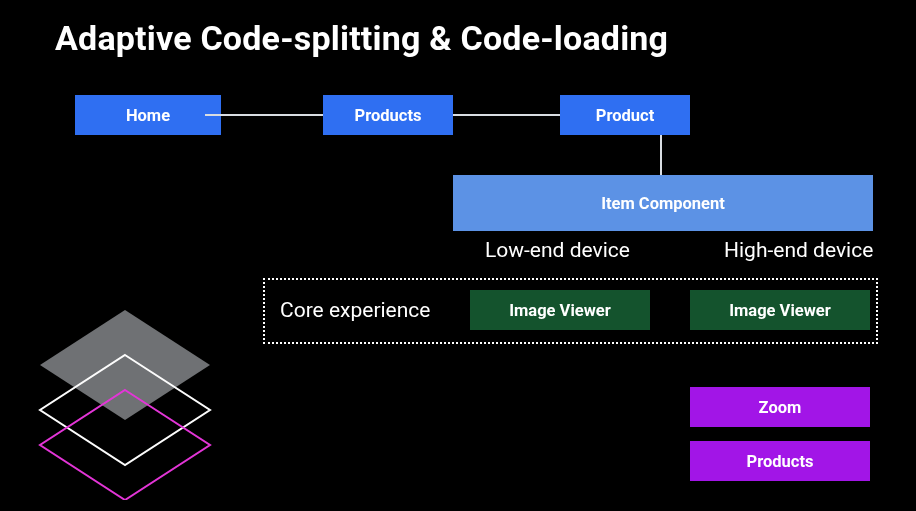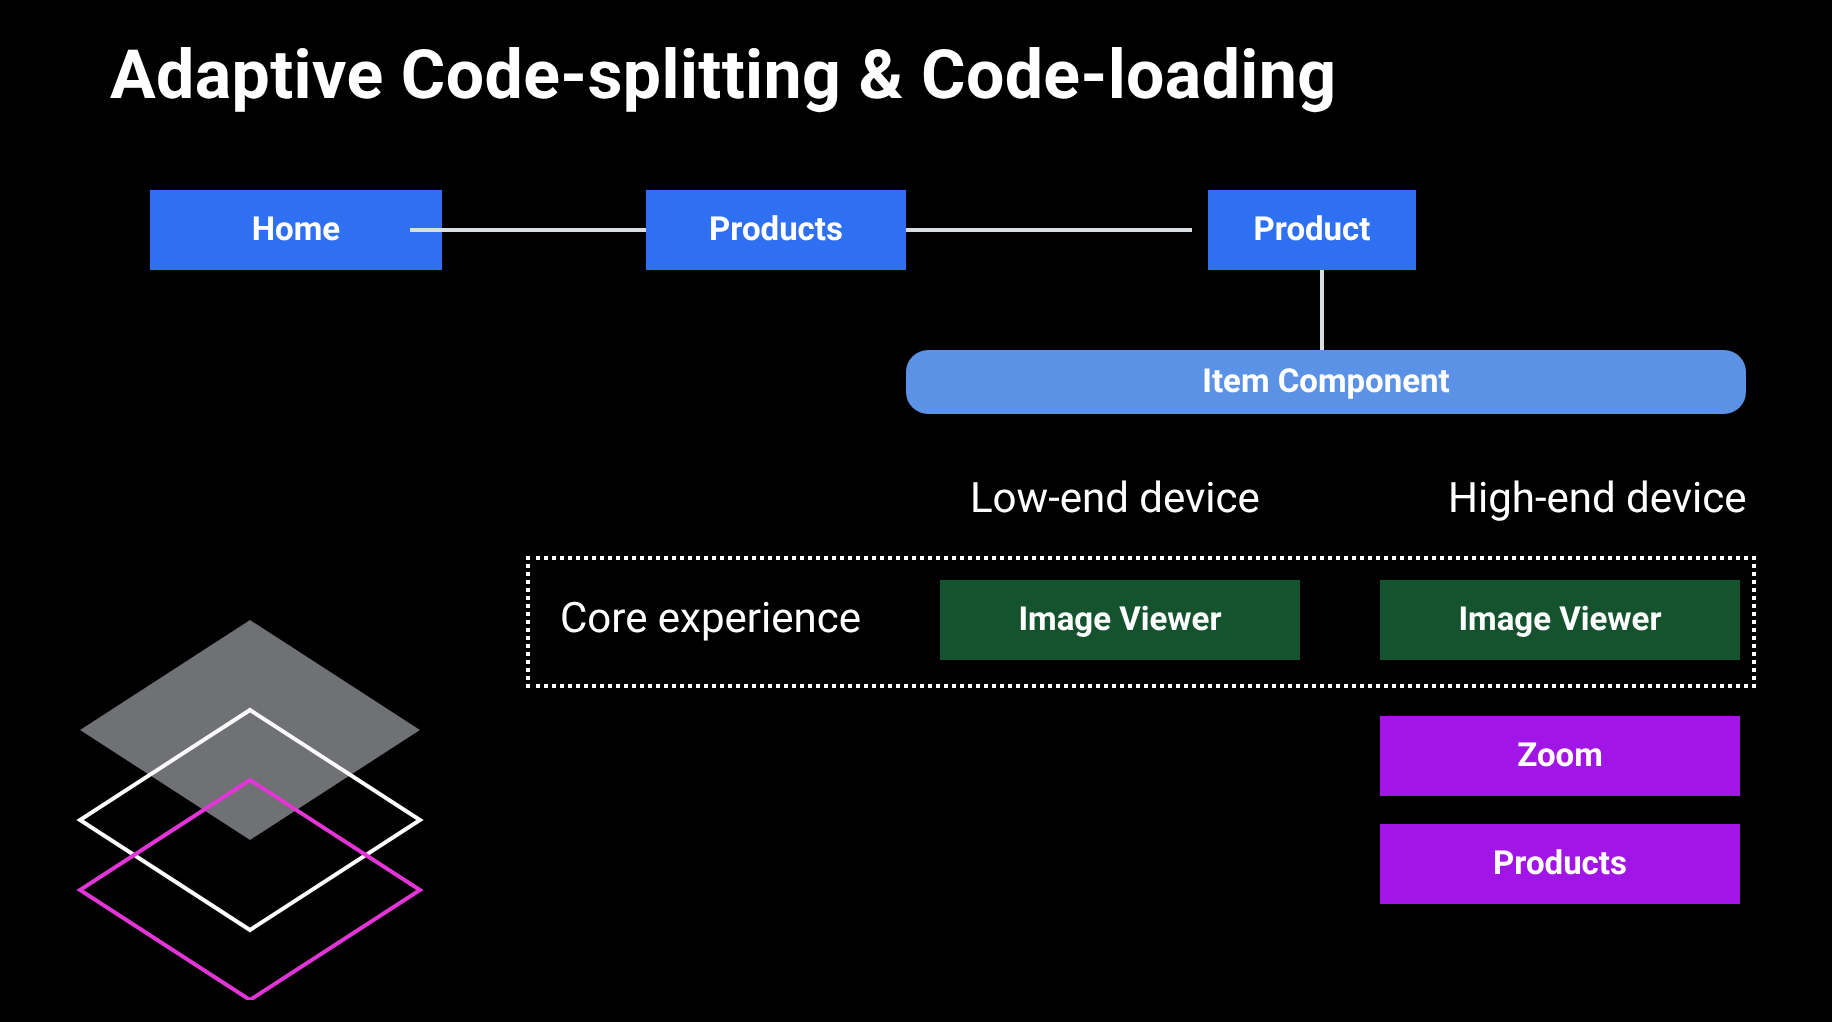--- a/index.html
+++ b/index.html
@@ -18,21 +18,21 @@
     position: absolute;
     display: flex;
     align-items: center;
     justify-content: center;
     font-weight: 700;
     color: #fff;
   }
   .blue { background: #2f6ff2; font-size: 16.5px; }
   .lightblue { background: #5c92e5; font-size: 16.5px; }
   .pink { background: #14532d; font-size: 16.5px; }
-  .purple { background: #a215e7; font-size: 16.5px; }
+  .purple { background: #a215e7; font-size: 16.5px; margin-top: 29px; }
 
   .connector {
     position: absolute;
     background: #d9dde2;
   }
 
   .label {
     position: absolute;
     font-size: 21px;
     color: #ffffff;
@@ -57,25 +57,25 @@
 <div class="title">Adaptive Code-splitting &amp; Code-loading</div>
 
 <div class="node blue" style="left:75px; top:95px; width:146px; height:40px;">Home</div>
 
 <div class="connector" style="left:205px; top:114px; width:118px; height:2px;"></div>
 
 <div class="node blue" style="left:323px; top:95px; width:130px; height:40px;">Products</div>
 
 <div class="connector" style="left:453px; top:114px; width:143px; height:2px;"></div>
 
-<div class="node blue" style="left:604px; top:95px; width:104px; height:40px;">Product</div>
+<div class="node blue" style="left:560px; top:95px; width:130px; height:40px;">Product</div>
 
 <div class="connector" style="left:660px; top:135px; width:2px; height:40px;"></div>
 
-<div class="node lightblue" style="left:453px; top:175px; width:420px; height:32px;border-radius:11px;">Item Component</div>
+<div class="node lightblue" style="left:453px; top:175px; width:420px; height:56px;">Item Component</div>
 
 <div class="label" style="left:485px; top:238px;">Low-end device</div>
 <div class="label" style="left:712px; top:238px;margin-left:12px;">High-end device</div>
 
 <div class="dotted-box" style="left:263px; top:278px; width:615px; height:66px;"></div>
 <div class="label" style="left:280px; top:298px;text-align:right;">Core experience</div>
 
 <div class="node pink" style="left:470px; top:290px; width:180px; height:40px;">Image Viewer</div>
 <div class="node pink" style="left:690px; top:290px; width:180px; height:40px;">Image Viewer</div>
 

